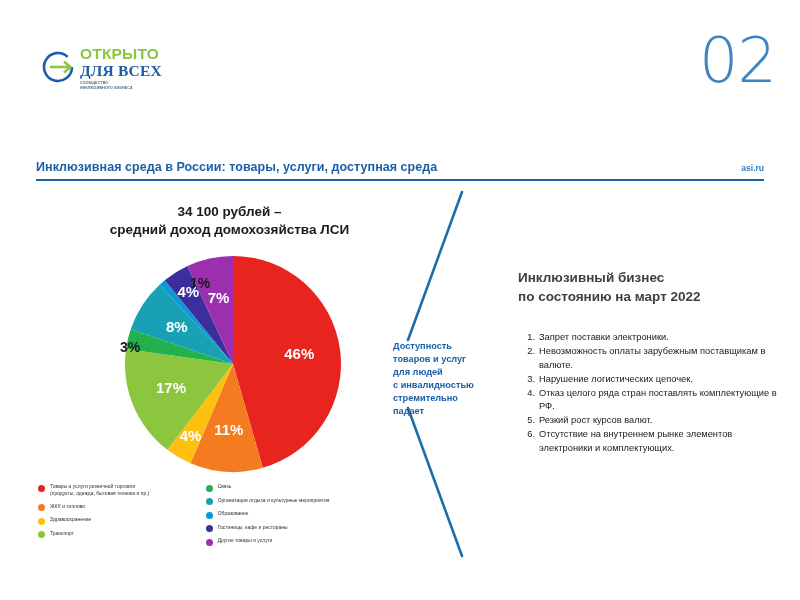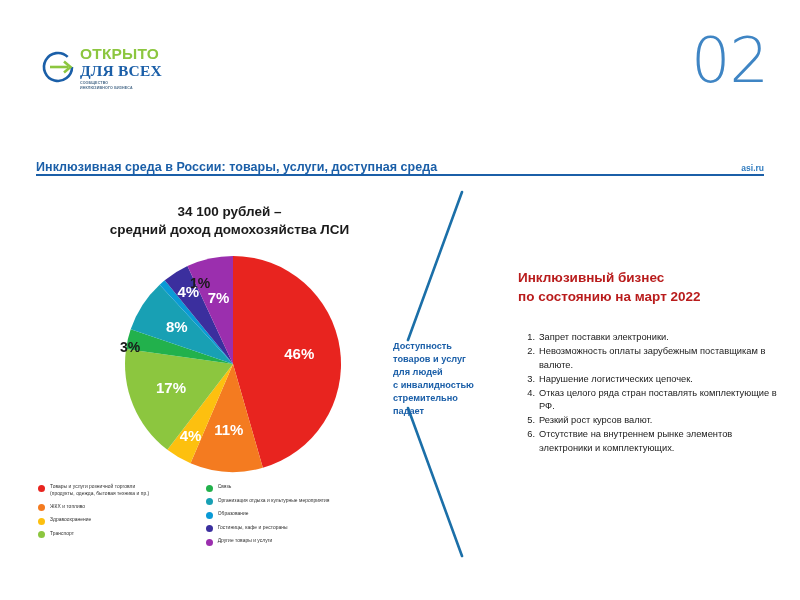--- a/index.html
+++ b/index.html
@@ -13,29 +13,29 @@
   
   .logo{position:absolute;left:40px;top:46px;display:flex;align-items:flex-start;}
   .logo-mark{width:40px;height:40px;flex:0 0 40px;margin-top:1px;}
   .logo-text{line-height:1;}
   .logo-l1{font-size:15.5px;font-weight:bold;letter-spacing:.2px;color:#8cc63f;}
   .logo-l2{font-size:15.5px;font-weight:bold;letter-spacing:.2px;color:#1b5fa8;margin-top:1px;font-family:Liberation Serif, serif;}
   .logo-sub{font-size:3.6px;font-weight:bold;color:#4a6b8a;margin-top:3px;letter-spacing:.15px;line-height:1.45;}
 
   
   .pagenum{
-    position:absolute;right:32px;top:30px;
+    position:absolute;right:24px;top:30px;
     font-size:62px;color:#2f7bbf;line-height:1;
     font-family:"DejaVu Sans",sans-serif;font-weight:300;
     letter-spacing:-1px;opacity:.92;
   }
 
   
   .hdr{position:absolute;left:36px;top:120px;width:728px;}
-  .hdr-row{display:flex;align-items:baseline;justify-content:space-between;}
+  .hdr-row{display:flex;align-items:baseline;justify-content:space-between;padding-bottom:5px;}
   .hdr-title{font-size:12.5px;font-weight:bold;color:#1b5fa8;letter-spacing:.05px;}
   .hdr-site{font-size:8.5px;font-weight:bold;color:#2f7bbf;margin-top:43px;}
   .hdr-rule{height:1.6px;background:#1b5fa8;width:100%;}
 
   
   .headline{
     position:absolute;left:52px;top:162px;width:700px;
     font-size:18.5px;font-weight:bold;color:#e8392f;letter-spacing:-.1px;
   }
 
@@ -68,21 +68,21 @@
 
   
   .chev-cap{
     position:absolute;left:393px;top:340px;width:110px;
     font-size:9.2px;font-weight:bold;color:#1b5fa8;line-height:1.42;
   }
 
   
   .rt-head{
     position:absolute;left:518px;top:268px;width:260px;
-    font-size:13.5px;font-weight:bold;color:#b91c1c;line-height:1.42;
+    font-size:13.5px;font-weight:bold;color:#404040;line-height:1.42;
   }
   .rt-list{position:absolute;left:520px;top:331px;width:262px;}
   .rt-li{display:flex;align-items:flex-start;font-size:9.3px;color:#1a1a1a;
          line-height:1.46;margin-bottom:.5px;}
   .rt-num{flex:0 0 15px;text-align:right;margin-right:4px;}
   .rt-body{flex:1;}
 </style>
 </head>
 <body>
 

